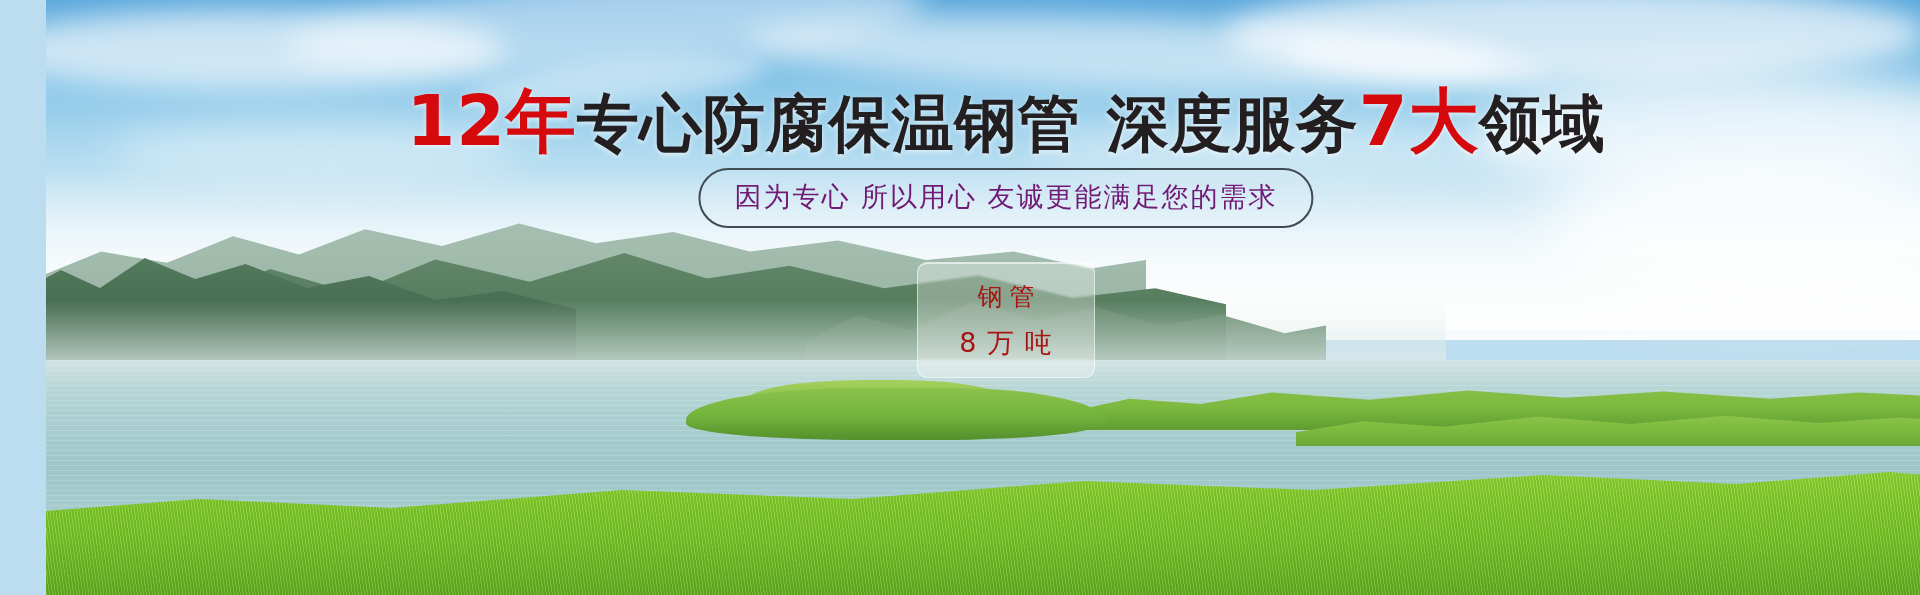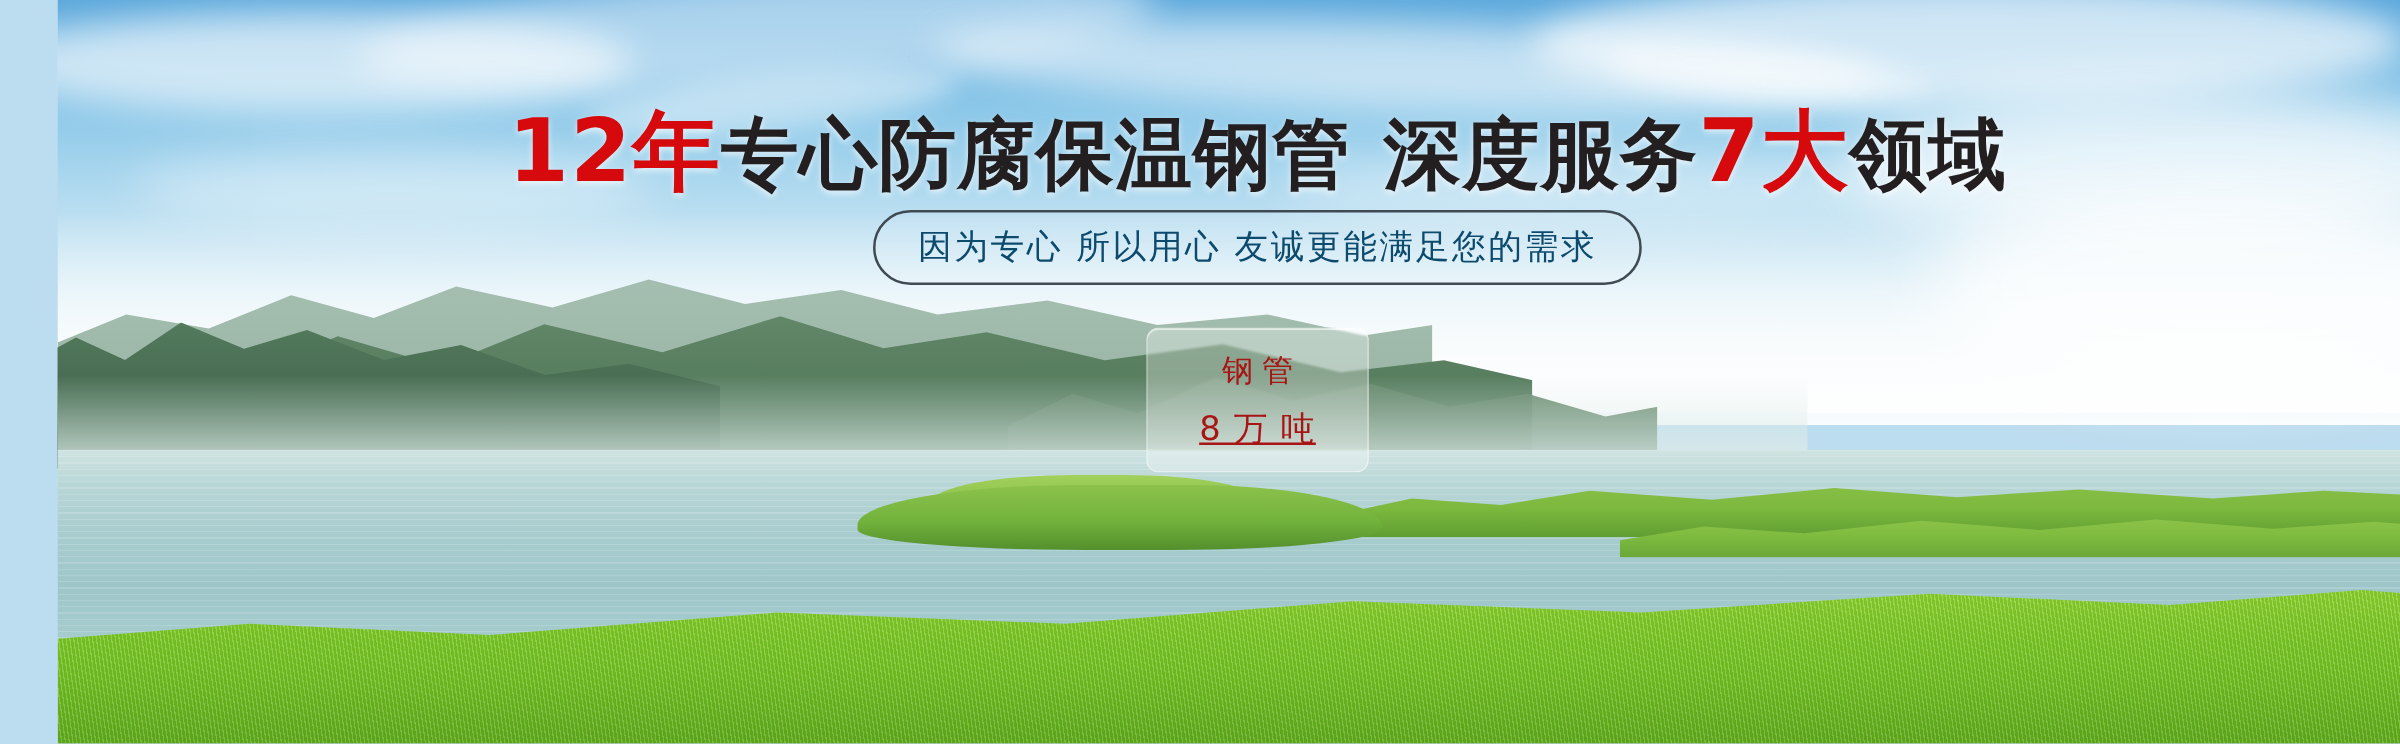--- a/index.html
+++ b/index.html
@@ -133,42 +133,42 @@
     text-shadow:0 2px 5px rgba(255,255,255,.65);
   }
   .headline .dark{color:#231f20;}
   .headline .red{color:#d6090c;font-size:70px;}
   .headline .gap{display:inline-block;width:26px;}
 
   .pill{
     position:absolute;left:50%;top:168px;transform:translateX(-50%);
     padding:9px 34px 11px;
     border:2px solid #3f4a52;border-radius:30px;
-    font-size:27px;color:#0c4a6e;letter-spacing:2px;white-space:nowrap;
+    font-size:27px;color:#701a75;letter-spacing:2px;white-space:nowrap;
     background:rgba(255,255,255,.08);
   }
 
   .cards{
     position:absolute;left:50%;top:262px;transform:translateX(-50%);
     display:flex;gap:13px;
   }
   .card{
     width:176px;height:114px;border-radius:10px;
     background:rgba(255,255,255,.30);
     border:1px solid rgba(255,255,255,.55);
     box-shadow:inset 0 1px 0 rgba(255,255,255,.6);
     display:flex;flex-direction:column;align-items:center;justify-content:center;
     backdrop-filter:blur(1px);
   }
   .card-label{
     font-size:25px;color:#a81515;letter-spacing:7px;text-indent:7px;
     margin-bottom:12px;font-weight:500;
   }
   .card-value{
-    font-size:27px;color:#a81515;letter-spacing:1px;font-weight:500;text-decoration:underline;
+    font-size:27px;color:#a81515;letter-spacing:1px;font-weight:500;
   }
   .card-value sup{font-size:16px;vertical-align:super;}
 </style>
 </head>
 <body>
 
 <div class="banner">
 
   <div class="sky"></div>
   <div class="cloud c1"></div>

